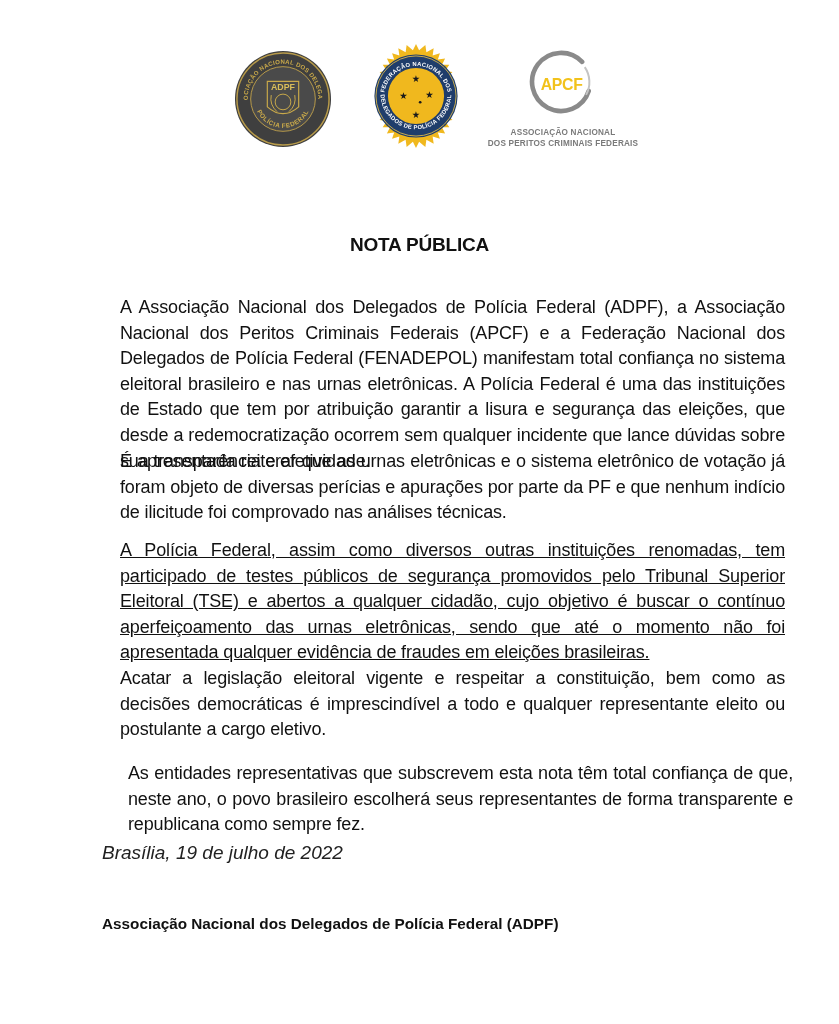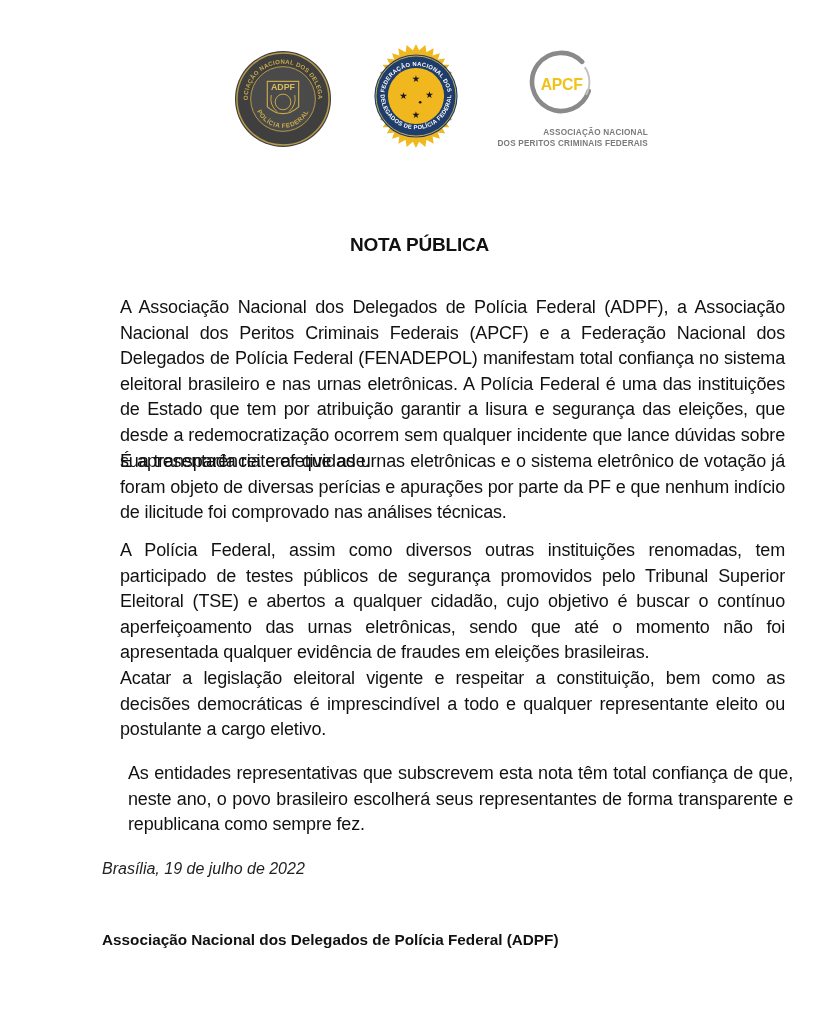--- a/index.html
+++ b/index.html
@@ -2,30 +2,30 @@
 <html><head>
 <meta charset="utf-8">
 <style>
   html, body { margin: 0; padding: 0; background: #ffffff; }
   body { width: 839px; height: 1024px; position: relative; overflow: hidden; font-family: "Liberation Sans", sans-serif; color: #111; }
   .logos { position: absolute; top: 0; left: 0; width: 839px; height: 170px; }
   .logo { position: absolute; }
   .adpf { left: 234px; top: 50px; width: 98px; height: 98px; }
   .fena { left: 364px; top: 44px; width: 104px; height: 104px; }
   .apcf { left: 528px; top: 50px; width: 66px; height: 66px; }
-  .apcf-text { position: absolute; left: 478px; top: 127px; width: 170px; text-align: right; font-size: 8.2px; font-weight: bold; color: #7a7a7a; line-height: 11px; letter-spacing: 0.2px; }
+  .apcf-text { position: absolute; left: 478px; top: 127px; width: 170px; text-align: center; font-size: 8.2px; font-weight: bold; color: #7a7a7a; line-height: 11px; letter-spacing: 0.2px; }
   .title { position: absolute; top: 234px; left: 0; width: 839px; text-align: center; font-size: 19px; font-weight: bold; letter-spacing: -0.2px; }
   .body { position: absolute; left: 120px; width: 665px; font-size: 18px; line-height: 25.6px; text-align: justify; letter-spacing: -0.15px; }
   .p1 { top: 295px; }
   .p2 { top: 449px; }
-  .p3 { top: 538px; }
+  .p3 { top: 538px; text-decoration: underline; }
   .p4 { top: 666px; }
   .p5 { top: 753px; }
   .sign { position: absolute; left: 102px; top: 840px; width: 665px; }
-  .sign .place { font-style: italic; font-size: 16px; line-height: 26px; color: #222; margin-top: 16px; }
+  .sign .place { font-style: italic; font-size: 19px; line-height: 26px; color: #222; }
   .sign .org { font-weight: bold; font-size: 15.3px; line-height: 28px; margin-top: 44px; }
 </style>
 </head>
 <body>
 
 <div class="logos">
 
   <svg class="logo adpf" viewBox="0 0 100 100">
     <defs>
       <path id="adpfTop" d="M 14 50 A 36 36 0 0 1 86 50"></path>

